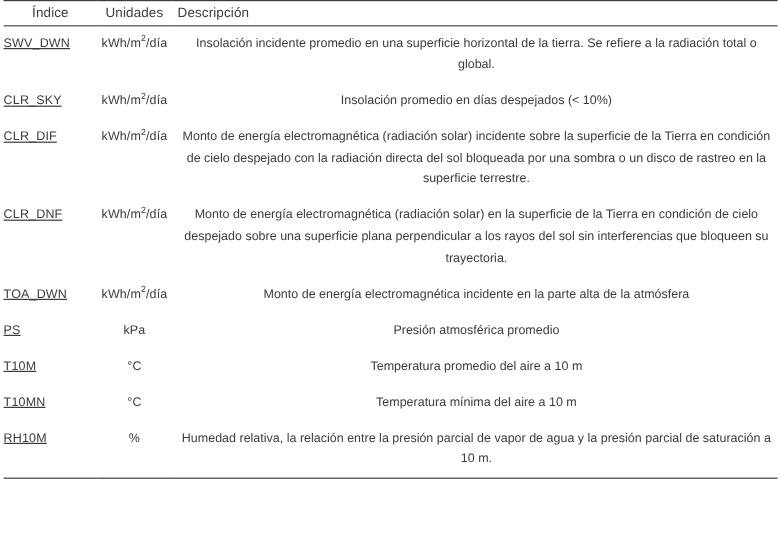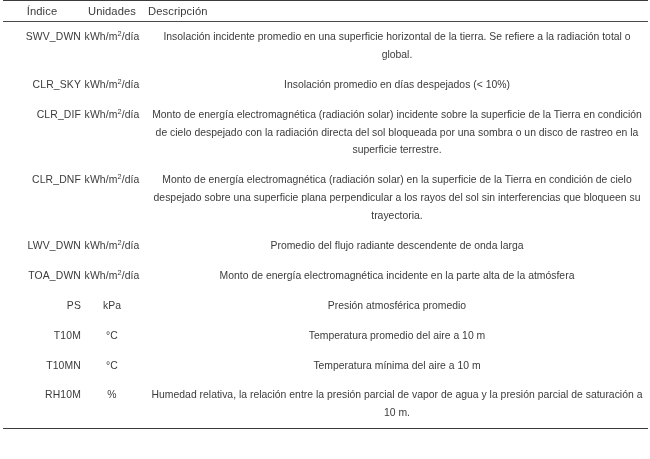--- a/index.html
+++ b/index.html
@@ -53,24 +53,25 @@
   tbody td {
     font-size: 10.4px;
     line-height: 1.72;
     vertical-align: top;
     padding: 0;
     color: #3b3b3b;
   }
 
   td.cell-indice {
     width: 78px;
-    text-align: right;
+    text-align: left;
     padding-top: 6px;
     white-space: nowrap;
     letter-spacing: 0.15px;
+    text-decoration: underline;
   }
   td.cell-unidades {
     width: 62px;
     text-align: center;
     padding-top: 6px;
     letter-spacing: 0.1px;
   }
   td.cell-desc {
     width: 505px;
     text-align: center;
@@ -116,25 +117,20 @@
           <td class="cell-indice">CLR_DIF</td>
           <td class="cell-unidades"><span class="unit-frac">kWh/m</span><span class="sup">2</span><span class="unit-frac">/día</span></td>
           <td class="cell-desc">Monto de energía electromagnética (radiación solar) incidente sobre la superficie de la Tierra en condición de cielo despejado con la radiación directa del sol bloqueada por una sombra o un disco de rastreo en la superficie terrestre.</td>
         </tr>
         <tr class="u-wrap">
           <td class="cell-indice">CLR_DNF</td>
           <td class="cell-unidades"><span class="unit-frac">kWh/m</span><span class="sup">2</span><span class="unit-frac">/día</span></td>
           <td class="cell-desc">Monto de energía electromagnética (radiación solar) en la superficie de la Tierra en condición de cielo despejado sobre una superficie plana perpendicular a los rayos del sol sin interferencias que bloqueen su trayectoria.</td>
         </tr>
         <tr class="u-wrap">
-          <td class="cell-indice">LWV_DWN</td>
-          <td class="cell-unidades"><span class="unit-frac">kWh/m</span><span class="sup">2</span><span class="unit-frac">/día</span></td>
-          <td class="cell-desc">Promedio del flujo radiante descendente de onda larga</td>
-        </tr>
-        <tr class="u-wrap">
           <td class="cell-indice">TOA_DWN</td>
           <td class="cell-unidades"><span class="unit-frac">kWh/m</span><span class="sup">2</span><span class="unit-frac">/día</span></td>
           <td class="cell-desc">Monto de energía electromagnética incidente en la parte alta de la atmósfera</td>
         </tr>
         <tr>
           <td class="cell-indice">PS</td>
           <td class="cell-unidades">kPa</td>
           <td class="cell-desc">Presión atmosférica promedio</td>
         </tr>
         <tr>

